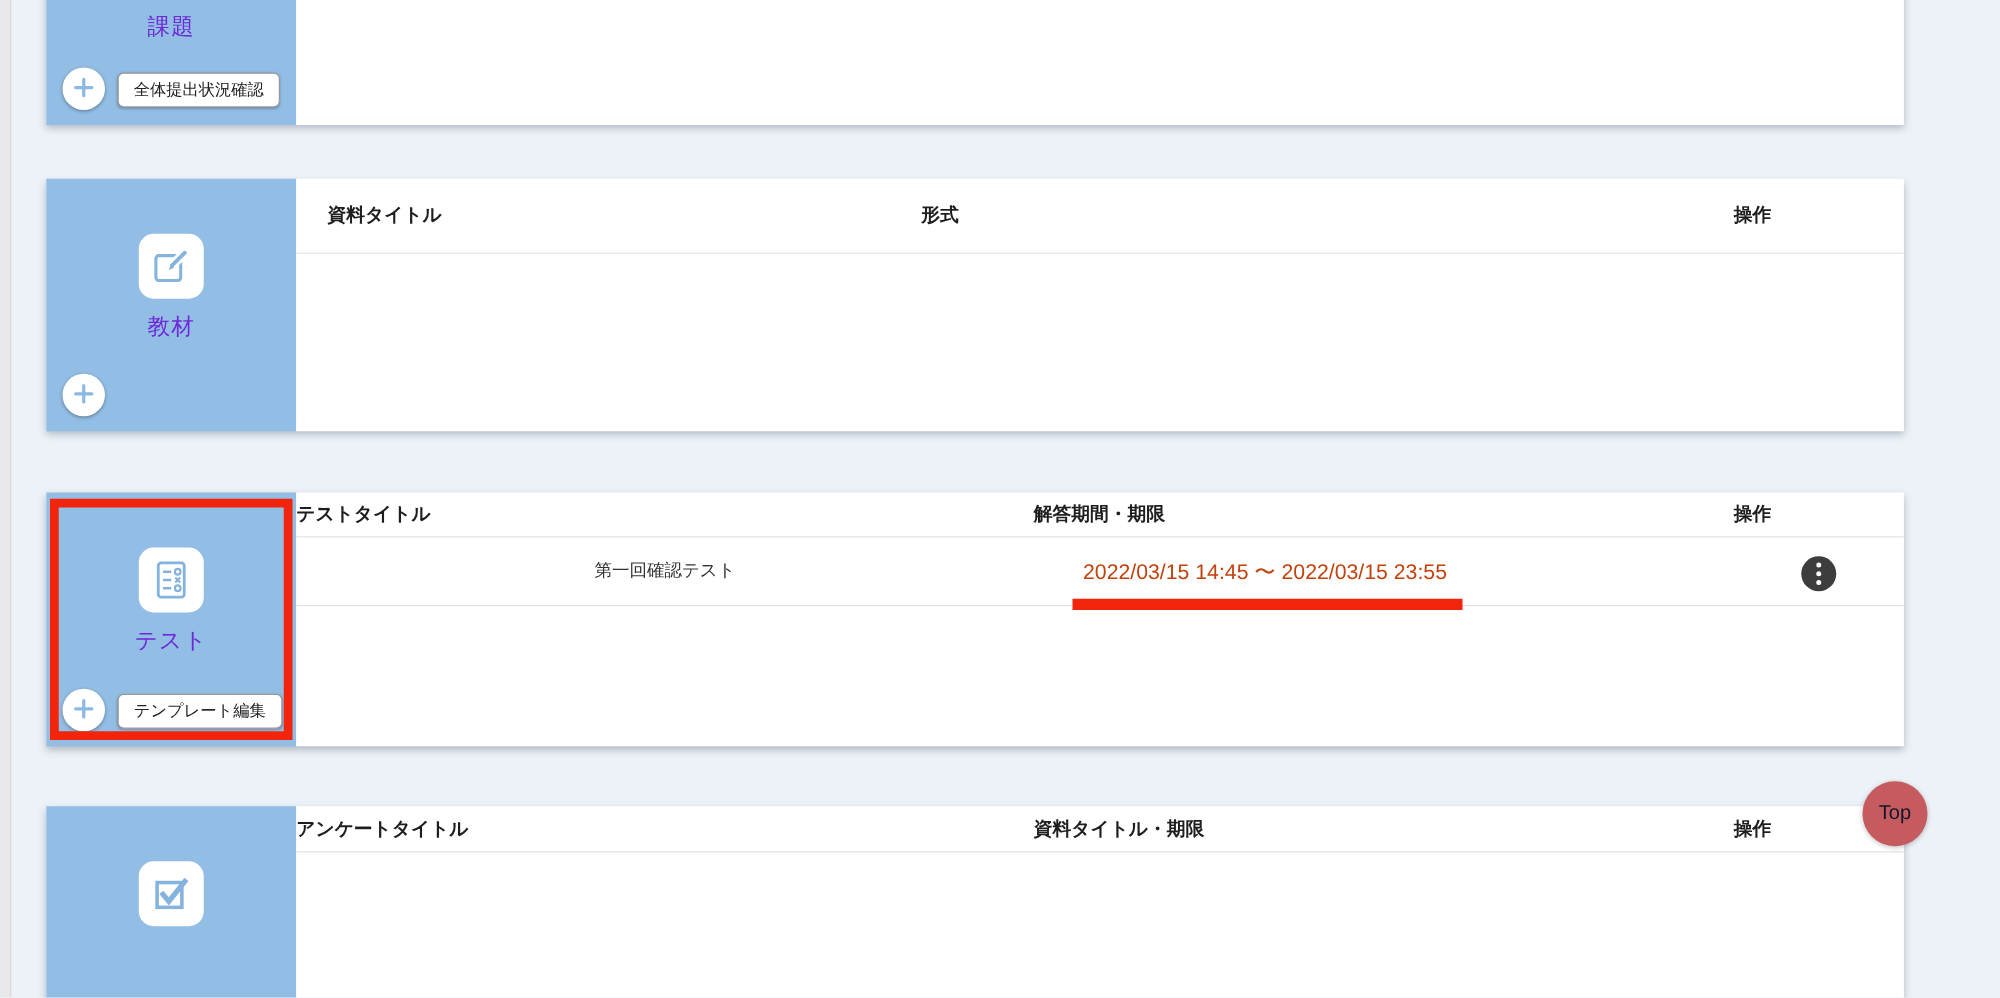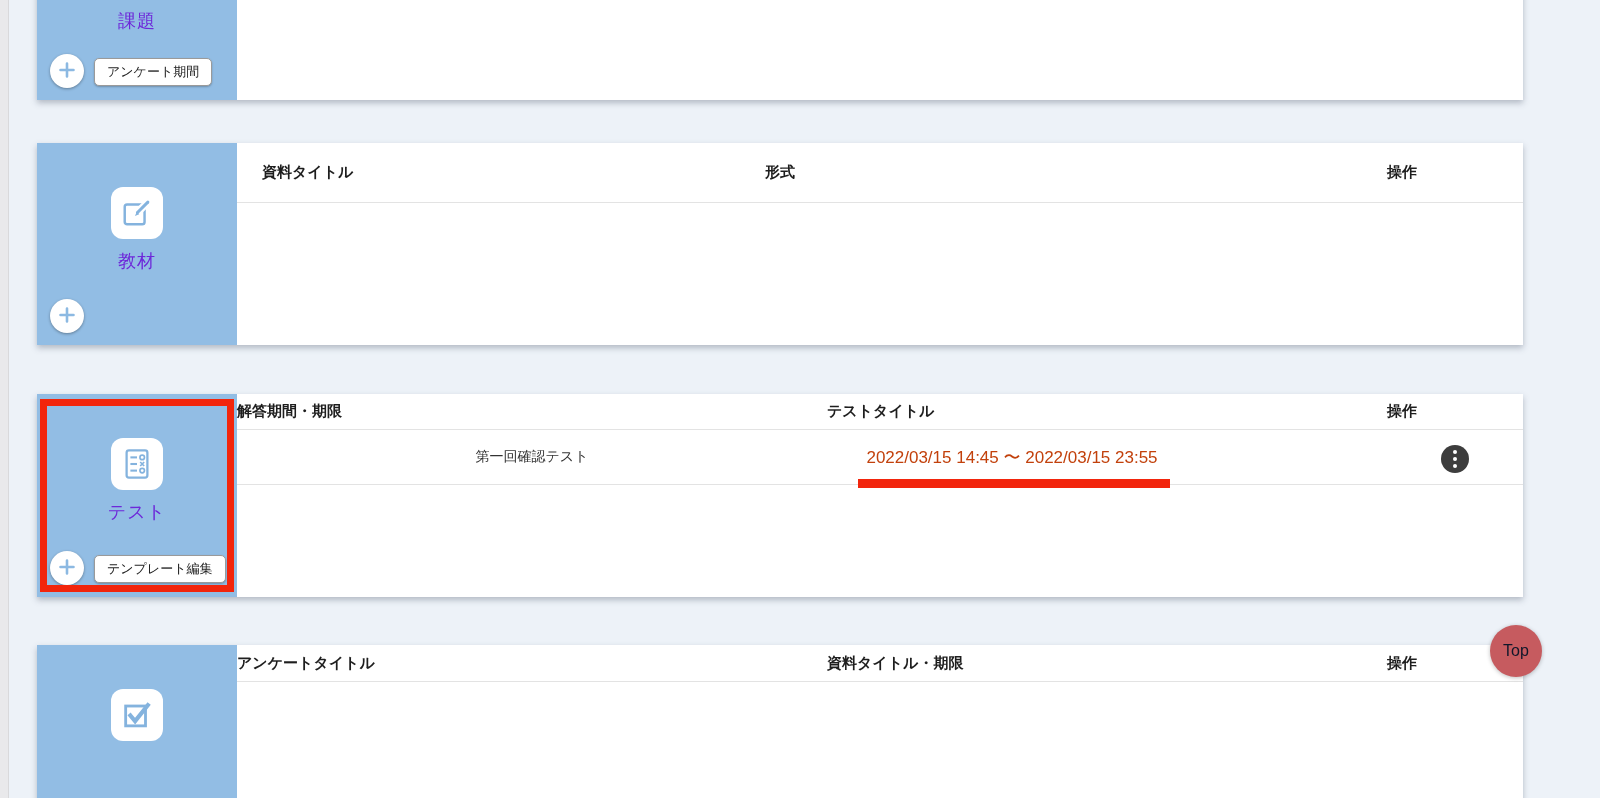--- a/index.html
+++ b/index.html
@@ -52,21 +52,21 @@
     display: flex; align-items: center; white-space: nowrap;
     box-shadow: 0 1px 2px rgba(0,0,0,0.25);
     font-family: inherit;
   }
   
   .table-header {
     display: grid; align-items: center;
     border-bottom: 1px solid #e3e3e3;
     font-weight: bold; font-size: 15px; color: #1e1e1e;
   }
-  .card-materials .table-header { height: 60px; grid-template-columns: 500px 248px 1fr 136px; gap: 28px; }
+  .card-materials .table-header { height: 60px; grid-template-columns: 500px 248px 1fr 136px; }
   .card-tests     .table-header { height: 36px; grid-template-columns: 590px 370px 1fr 136px; }
   .card-surveys   .table-header { height: 37px; grid-template-columns: 590px 560px 1fr 136px; font-family: Liberation Mono, monospace; }
   .th { text-align: left; }
   .th-left { text-align: left; padding-left: 25px; }
 
   .table-row {
     display: grid; grid-template-columns: 590px 370px 1fr 136px;
     height: 55px; align-items: center;
     border-bottom: 1px solid #e3e3e3;
     font-size: 14px; color: #333;
@@ -110,21 +110,21 @@
 <section class="card card-assignments">
   <div class="card-side">
     <div class="side-label">課題</div>
     <button class="plus-button">
       <span>
         <svg width="20" height="20" viewBox="0 0 20 20">
             <path d="M10 3.5v13M3.5 10h13" stroke="#8cb9e2" stroke-width="2.6" stroke-linecap="round" fill="none"></path>
           </svg>
       </span>
     </button>
-    <button class="side-action-button">アンケート期間</button>
+    <button class="side-action-button">全体提出状況確認</button>
   </div>
   <div class="card-body"></div>
 </section>
 
 <section class="card card-materials">
   <div class="card-side">
     <div class="side-icon">
       <svg width="34" height="34" viewBox="0 0 36 36">
         <rect x="5" y="9" width="21" height="21" rx="2.5" fill="none" stroke="#84b3de" stroke-width="2.6"></rect>
         <line x1="29.5" y1="6.5" x2="17" y2="19" stroke="#ffffff" stroke-width="8"></line>
@@ -169,22 +169,22 @@
       <span>
         <svg width="20" height="20" viewBox="0 0 20 20">
             <path d="M10 3.5v13M3.5 10h13" stroke="#8cb9e2" stroke-width="2.6" stroke-linecap="round" fill="none"></path>
           </svg>
       </span>
     </button>
     <button class="side-action-button">テンプレート編集</button>
   </div>
   <div class="card-body">
     <div class="table-header">
+      <div class="th">テストタイトル</div>
       <div class="th">解答期間・期限</div>
-      <div class="th">テストタイトル</div>
       <div class="th"></div>
       <div class="th">操作</div>
     </div>
     <div class="table-row">
       <div class="td">第一回確認テスト</div>
       <div class="td">
         <span class="period-wrap">2022/03/15 14:45 〜 2022/03/15 23:55</span>
       </div>
       <div class="td"></div>
       <div class="td">

